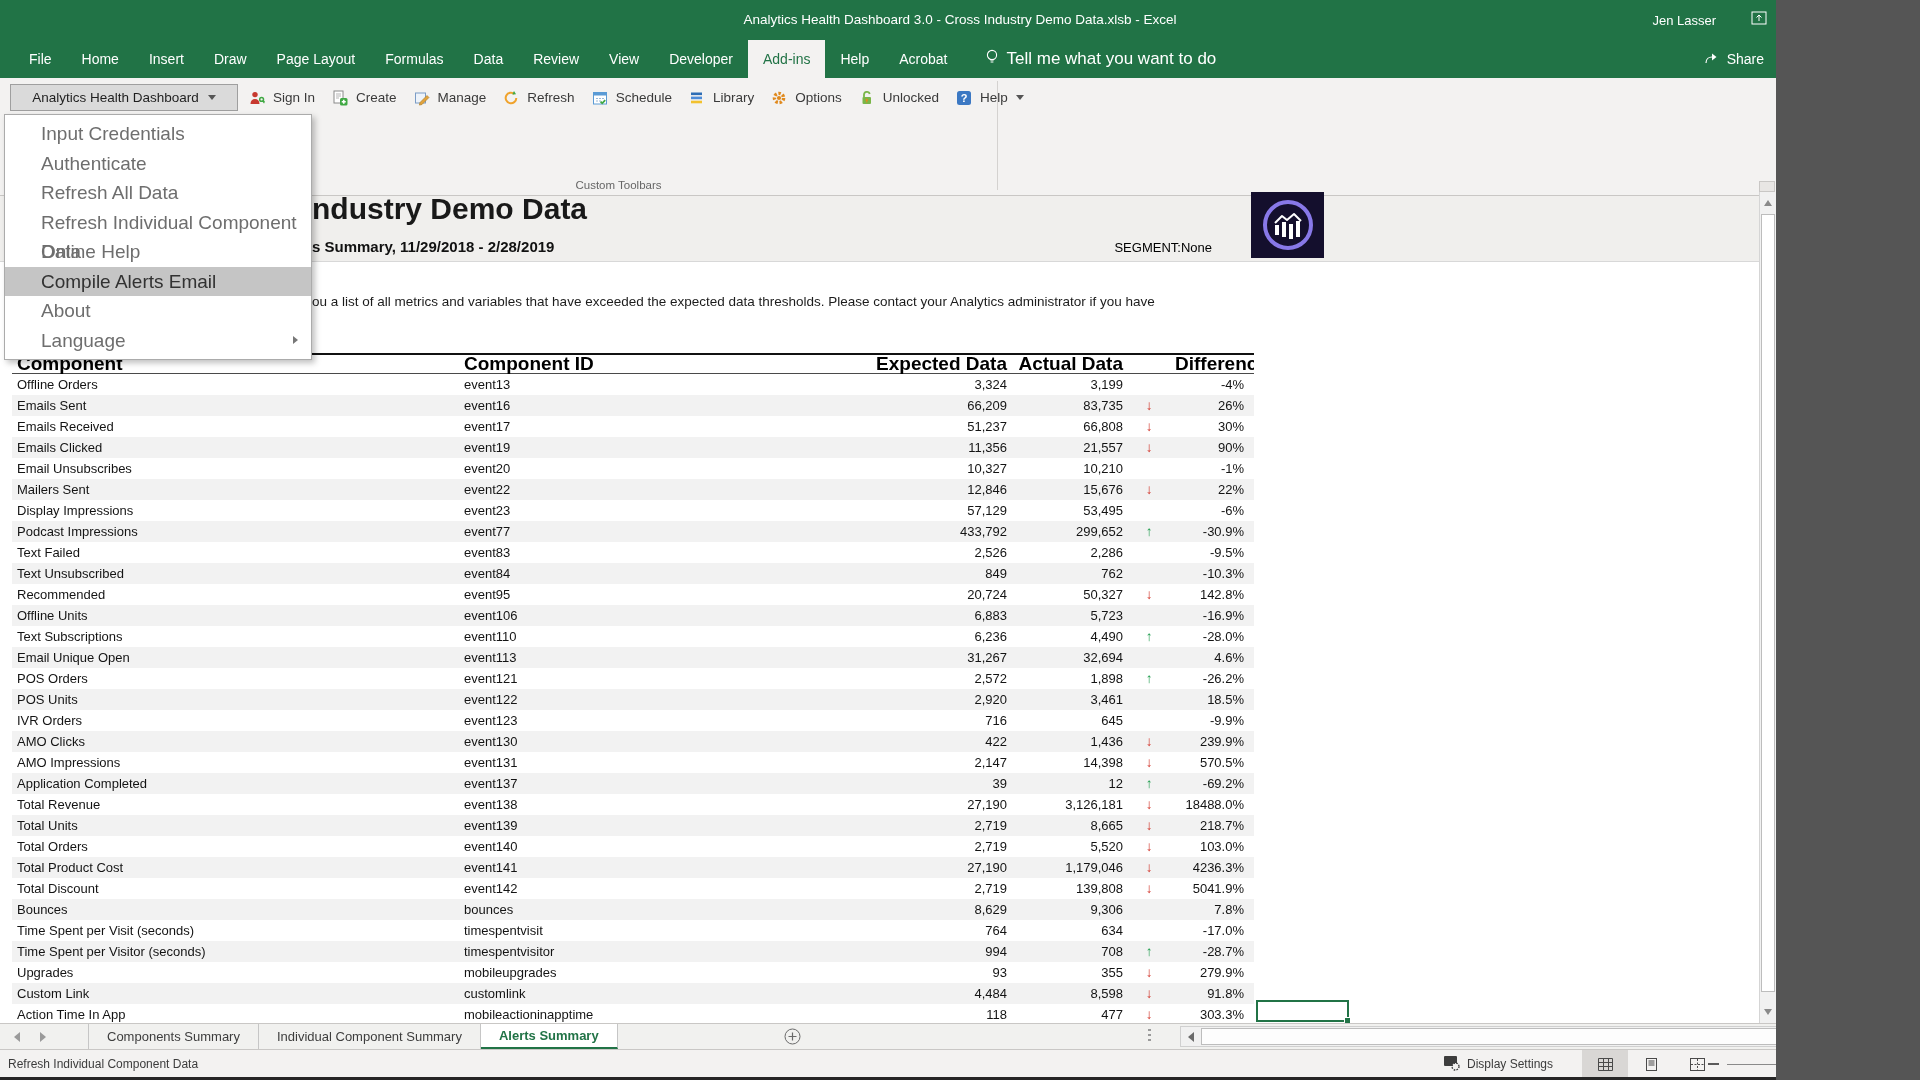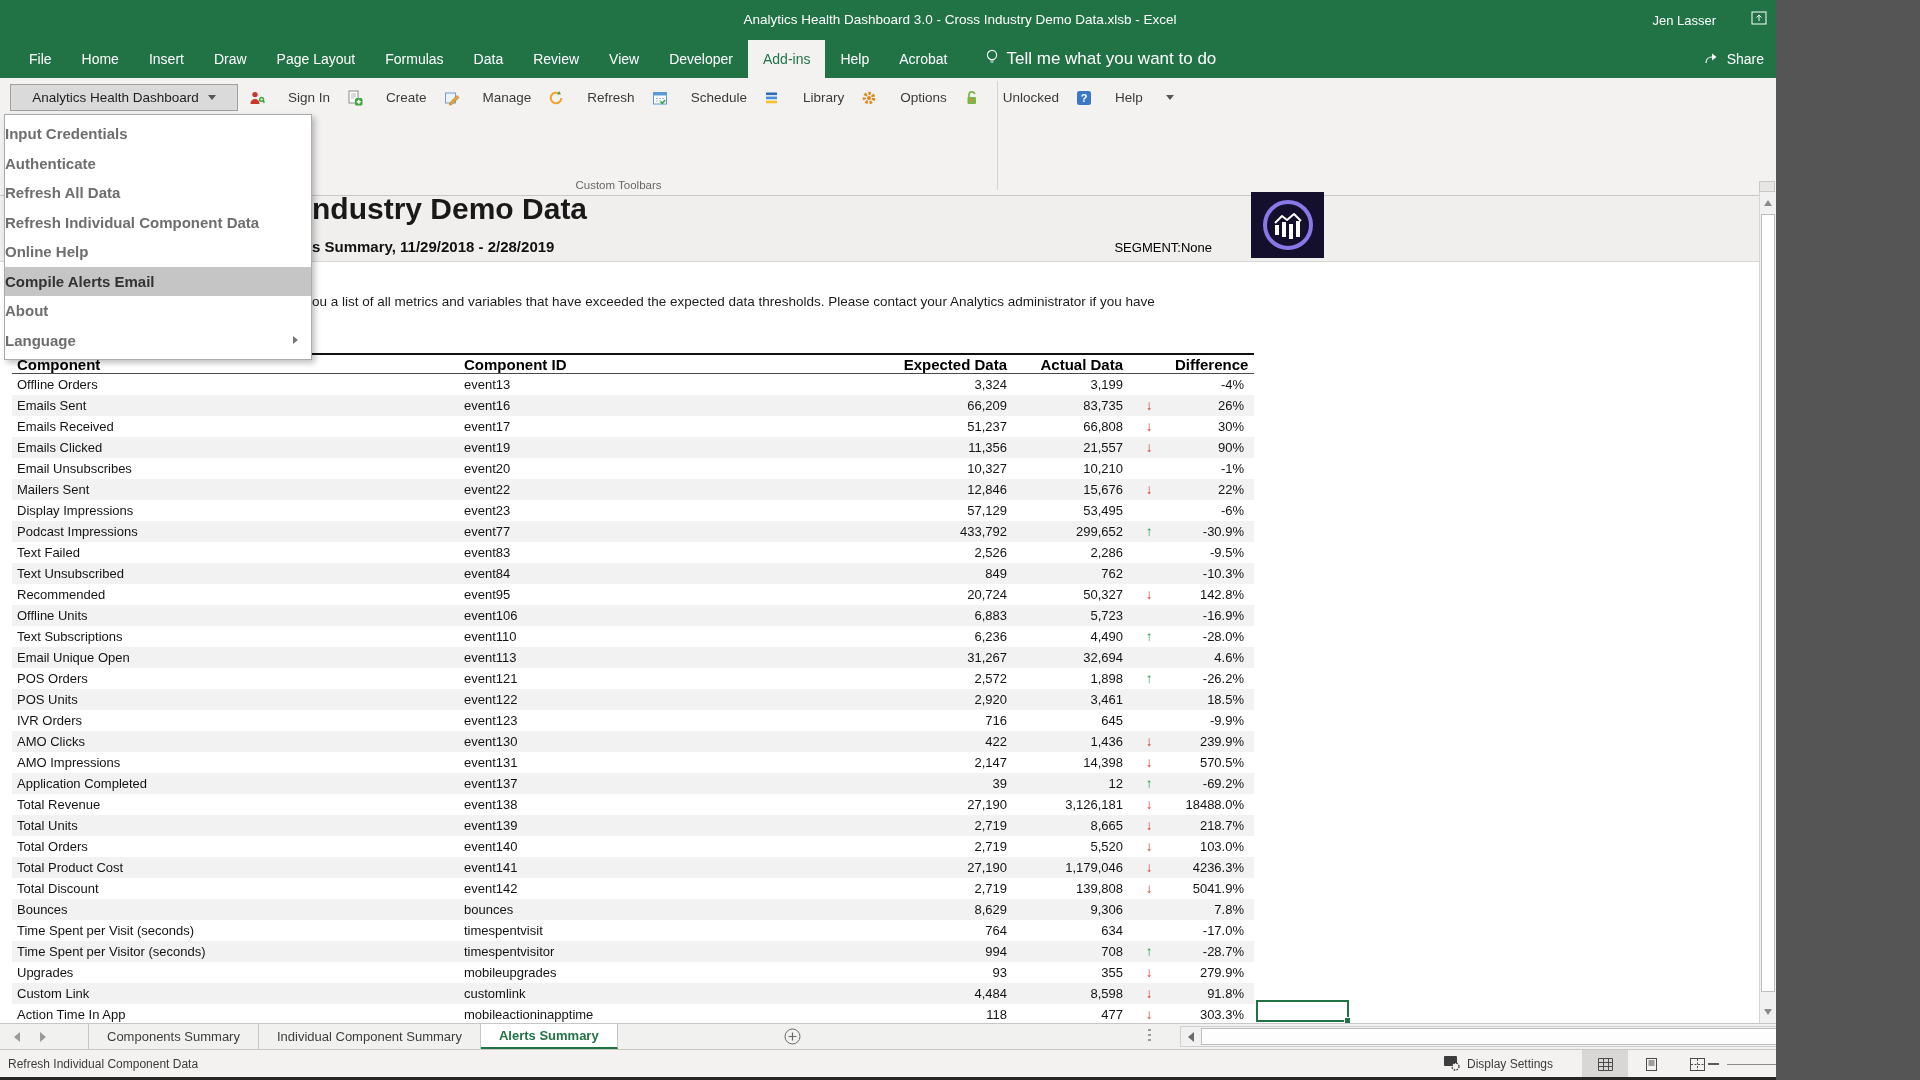--- a/index.html
+++ b/index.html
@@ -18,44 +18,44 @@
   .rtab{line-height:38px;padding:0 15px;font-size:14px;white-space:nowrap;}
   .rtab.active{background:#F3F2F1;color:#217346;}
   .tellme{display:flex;align-items:center;gap:8px;margin-left:22px;font-size:17px;white-space:nowrap;}
   .share-btn{position:absolute;right:12px;top:40px;height:38px;display:flex;align-items:center;gap:7px;font-size:14px;color:#fff;}
 
   
   .ribbon{position:absolute;left:0;top:78px;width:1920px;height:117px;background:#F3F2F1;border-bottom:1px solid #C9C7C5;box-sizing:content-box;}
   .ahd-btn{position:absolute;left:10px;top:6px;width:228px;height:27px;background:#DADADA;border:1px solid #9F9F9F;box-sizing:border-box;display:flex;align-items:center;justify-content:center;gap:9px;font-size:13.5px;color:#1f1f1f;}
   .caret{width:0;height:0;border-left:4px solid transparent;border-right:4px solid transparent;border-top:5px solid #555;}
   .toolbar{position:absolute;left:249px;top:6px;height:27px;display:flex;align-items:center;gap:17px;}
-  .tbtn{display:flex;align-items:center;gap:23px;font-size:13.5px;color:#3a3a3a;white-space:nowrap;}
+  .tbtn{display:flex;align-items:center;gap:8px;font-size:13.5px;color:#3a3a3a;white-space:nowrap;}
   .tbtn svg{display:block;}
   .group-divider{position:absolute;left:997px;top:3px;height:109px;width:1px;background:#D4D2D0;}
   .group-label{position:absolute;left:240px;width:757px;bottom:4px;text-align:center;font-size:11.5px;color:#666;}
 
   
   .menu{position:absolute;left:4px;top:114px;width:306px;background:#fff;border:1px solid #ABABAB;box-shadow:3px 3px 6px rgba(0,0,0,.25);z-index:60;padding:4px 0;}
-  .menu-item{height:29.5px;line-height:29.5px;font-size:15px;color:#6e6e6e;position:relative;font-weight:bold;}
+  .menu-item{height:29.5px;line-height:29.5px;padding-left:36px;font-size:19px;color:#6e6e6e;position:relative;}
   .menu-item.hl{background:#C5C5C5;color:#323232;}
   .subarrow{position:absolute;right:13px;top:10px;width:0;height:0;border-top:4.5px solid transparent;border-bottom:4.5px solid transparent;border-left:5px solid #777;}
 
   
   .sheet{position:absolute;left:0;top:196px;width:1920px;height:827px;background:#fff;}
   .hdr-band{position:absolute;left:0;top:196px;width:1904px;height:65px;background:#F0EFED;border-bottom:1px solid #D8D8D8;}
   .big-title{position:absolute;left:312px;top:192px;font-size:30px;font-weight:bold;color:#191919;white-space:nowrap;}
   .subtitle{position:absolute;left:312px;top:238px;font-size:15px;font-weight:bold;color:#111;white-space:nowrap;}
   .segment{position:absolute;left:1050px;top:240px;width:162px;text-align:right;font-size:13px;color:#000;}
   .logo{position:absolute;left:1251px;top:192px;width:73px;height:66px;background:#140F2D;display:flex;align-items:center;justify-content:center;}
   .intro{position:absolute;left:312px;top:294px;font-size:13.5px;color:#1c1c1c;white-space:nowrap;}
 
   
   .dtable{position:absolute;left:12px;top:353px;width:1242px;}
   .thead,.trow{display:grid;grid-template-columns:447px 285px 268px 116px 42px 84px;align-items:center;}
-  .thead{height:18px;border-top:2px solid #111;border-bottom:1px solid #4a4a4a;font-weight:bold;font-size:15px;background:#fff;}
+  .thead{height:18px;border-top:2px solid #111;border-bottom:1px solid #4a4a4a;font-weight:bold;font-size:19px;background:#fff;}
   .trow{height:21px;font-size:13px;color:#141414;}
   .trow:nth-child(even){background:#F2F2F2;}
   .c{padding:0 5px;white-space:nowrap;overflow:hidden;}
   .num{text-align:right;}
   .c6{padding-right:10px;}
   .arrowc{text-align:center;font-weight:bold;font-size:13.5px;}
   .arrow-down{color:#D02B20;}
   .arrow-up{color:#1F9D4D;}
 
   .selcell{position:absolute;left:1256px;top:1000px;width:93px;height:22px;border:2px solid #217346;background:#fff;box-sizing:border-box;}

